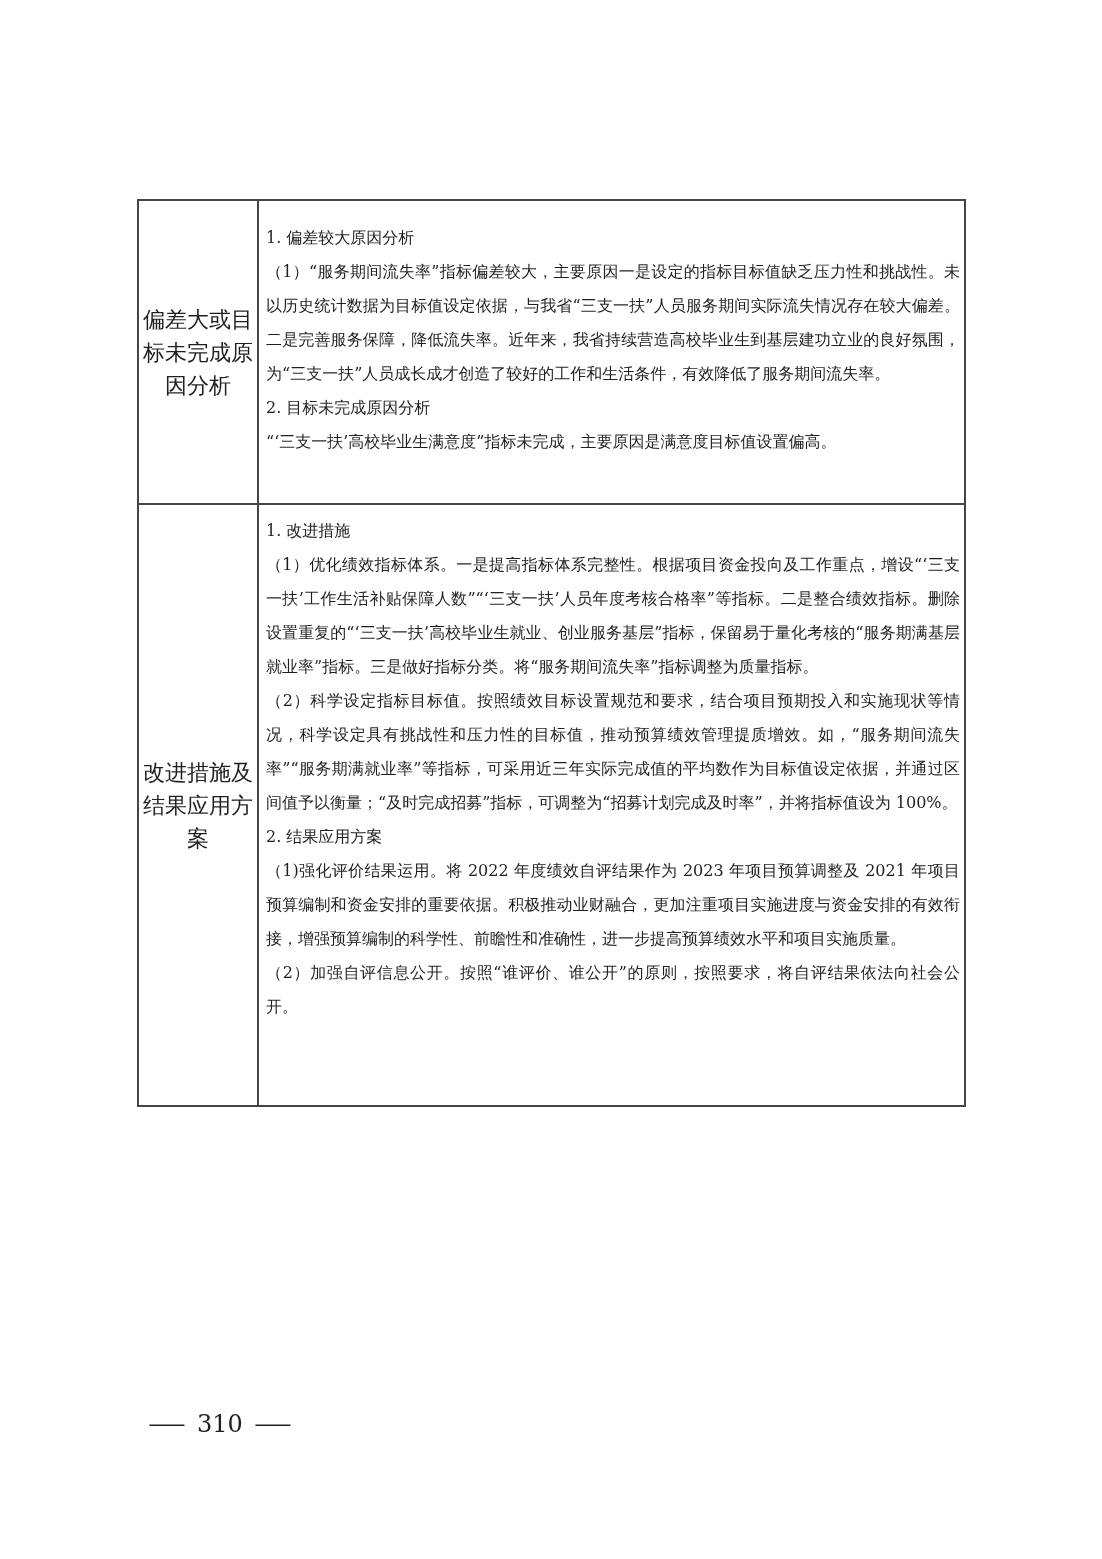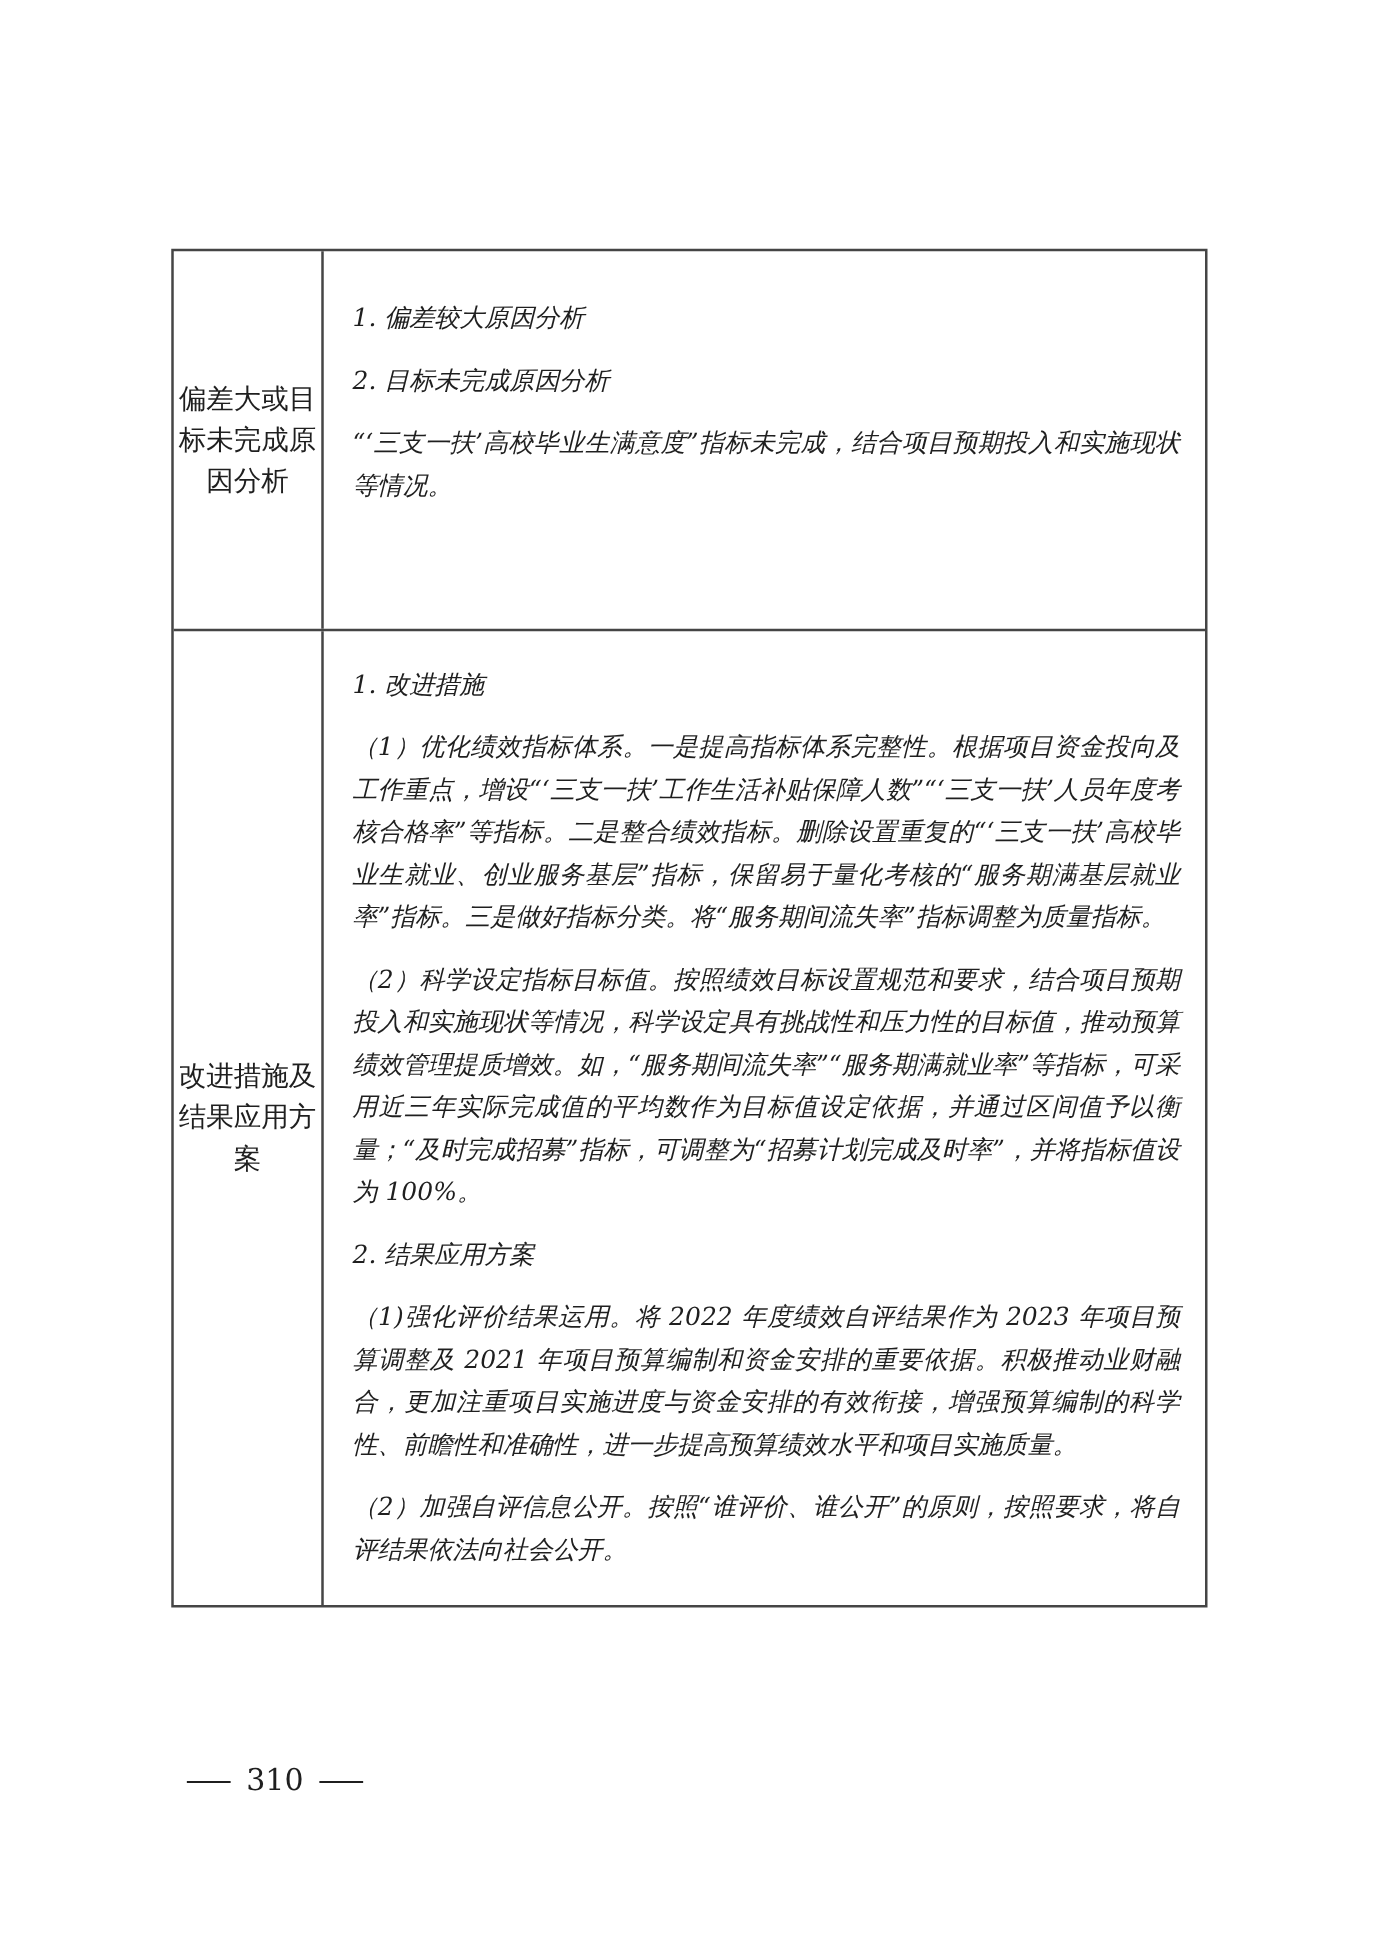--- a/index.html
+++ b/index.html
@@ -48,27 +48,26 @@
     flex: 1 1 auto;
     min-width: 0;
     padding: 20px 4px 12px 7px;
   }
   .t-row.row-2 .cell-body {
     padding-top: 9px;
   }
   .t-row.row-1 { min-height: 302px; }
   .t-row.row-2 { min-height: 600px; }
   .cell-body p {
-    margin: 16px;
-    font-size: 20px;
+    margin: 0;
+    font-size: 16px;
     line-height: 34px;
     text-align: justify;
     text-justify: inter-character;
     word-break: break-all;
-    font-style: italic;
   }
   .page-footer {
     position: absolute;
     left: 155px;
     top: 1410px;
     display: flex;
     align-items: center;
     gap: 18px;
     font-size: 24px;
     color: #1f1f1f;
@@ -83,22 +82,23 @@
 <body>
 
 <div class="page">
 
   <div class="perf-table">
 
     <div class="t-row row-1">
       <div class="cell-header">偏差大或目标未完成原因分析</div>
       <div class="cell-body">
         <p>1. 偏差较大原因分析</p>
+        <p>（1）“服务期间流失率”指标偏差较大，主要原因一是设定的指标目标值缺乏压力性和挑战性。未以历史统计数据为目标值设定依据，与我省“三支一扶”人员服务期间实际流失情况存在较大偏差。二是完善服务保障，降低流失率。近年来，我省持续营造高校毕业生到基层建功立业的良好氛围，为“三支一扶”人员成长成才创造了较好的工作和生活条件，有效降低了服务期间流失率。</p>
         <p>2. 目标未完成原因分析</p>
-        <p>“‘三支一扶’高校毕业生满意度”指标未完成，结合项目预期投入和实施现状等情况。</p>
+        <p>“‘三支一扶’高校毕业生满意度”指标未完成，主要原因是满意度目标值设置偏高。</p>
       </div>
     </div>
 
     <div class="t-row row-2">
       <div class="cell-header">改进措施及结果应用方案</div>
       <div class="cell-body">
         <p>1. 改进措施</p>
         <p>（1）优化绩效指标体系。一是提高指标体系完整性。根据项目资金投向及工作重点，增设“‘三支一扶’工作生活补贴保障人数”“‘三支一扶’人员年度考核合格率”等指标。二是整合绩效指标。删除设置重复的“‘三支一扶’高校毕业生就业、创业服务基层”指标，保留易于量化考核的“服务期满基层就业率”指标。三是做好指标分类。将“服务期间流失率”指标调整为质量指标。</p>
         <p>（2）科学设定指标目标值。按照绩效目标设置规范和要求，结合项目预期投入和实施现状等情况，科学设定具有挑战性和压力性的目标值，推动预算绩效管理提质增效。如，“服务期间流失率”“服务期满就业率”等指标，可采用近三年实际完成值的平均数作为目标值设定依据，并通过区间值予以衡量；“及时完成招募”指标，可调整为“招募计划完成及时率”，并将指标值设为 100%。</p>
         <p>2. 结果应用方案</p>

